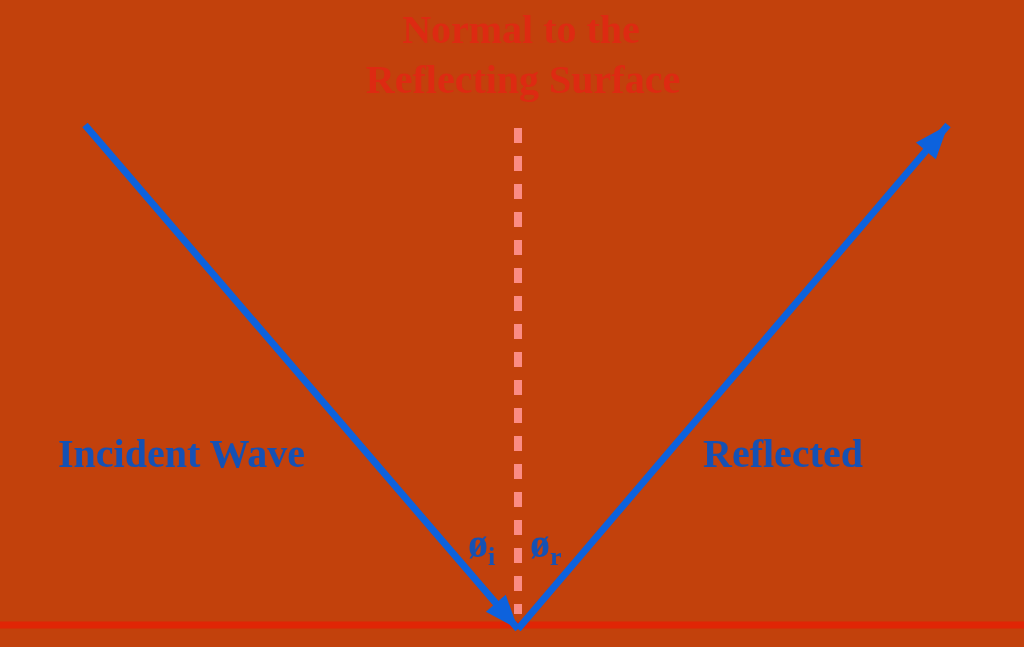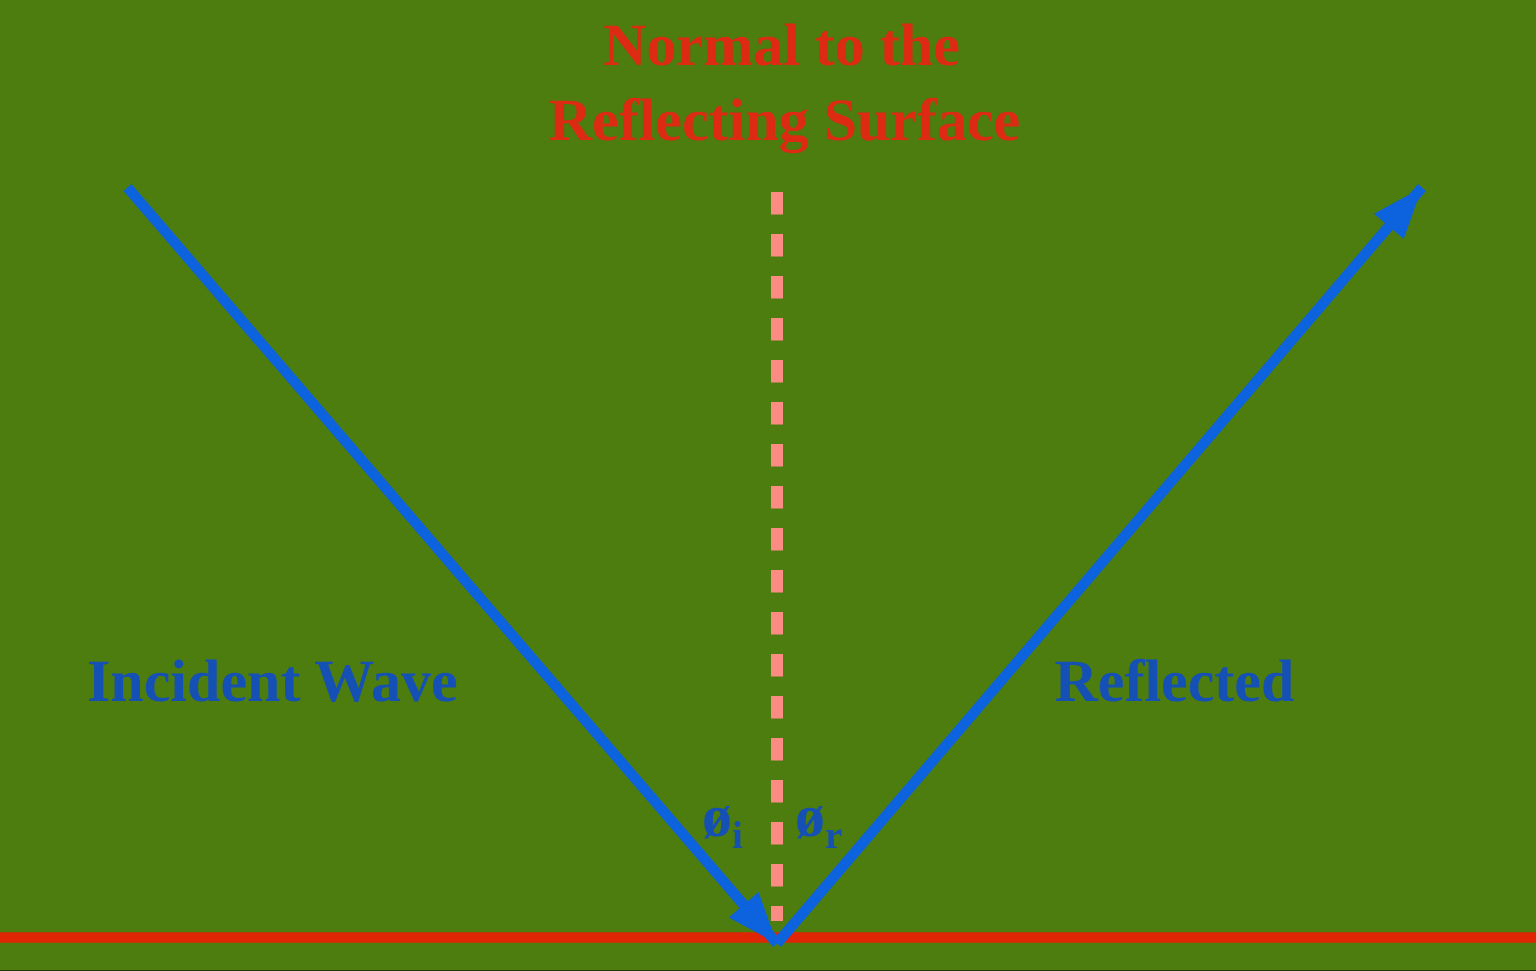--- a/index.html
+++ b/index.html
@@ -8,21 +8,21 @@
     width: 1024px;
     height: 647px;
     background: #000000;
     overflow: hidden;
     font-family: "Liberation Serif", serif;
   }
   .stage {
     position: relative;
     width: 1024px;
     height: 647px;
-    background: #4d7c0f;
+    background: #c2410c;
   }
   svg text {
     font-family: "Liberation Serif", serif;
     font-weight: bold;
   }
   .title-text { font-size: 40px; }
   .ray-label  { font-size: 40px; }
   .angle-sym  { font-size: 40px; }
   .angle-sub  { font-size: 26px; }
 </style>

